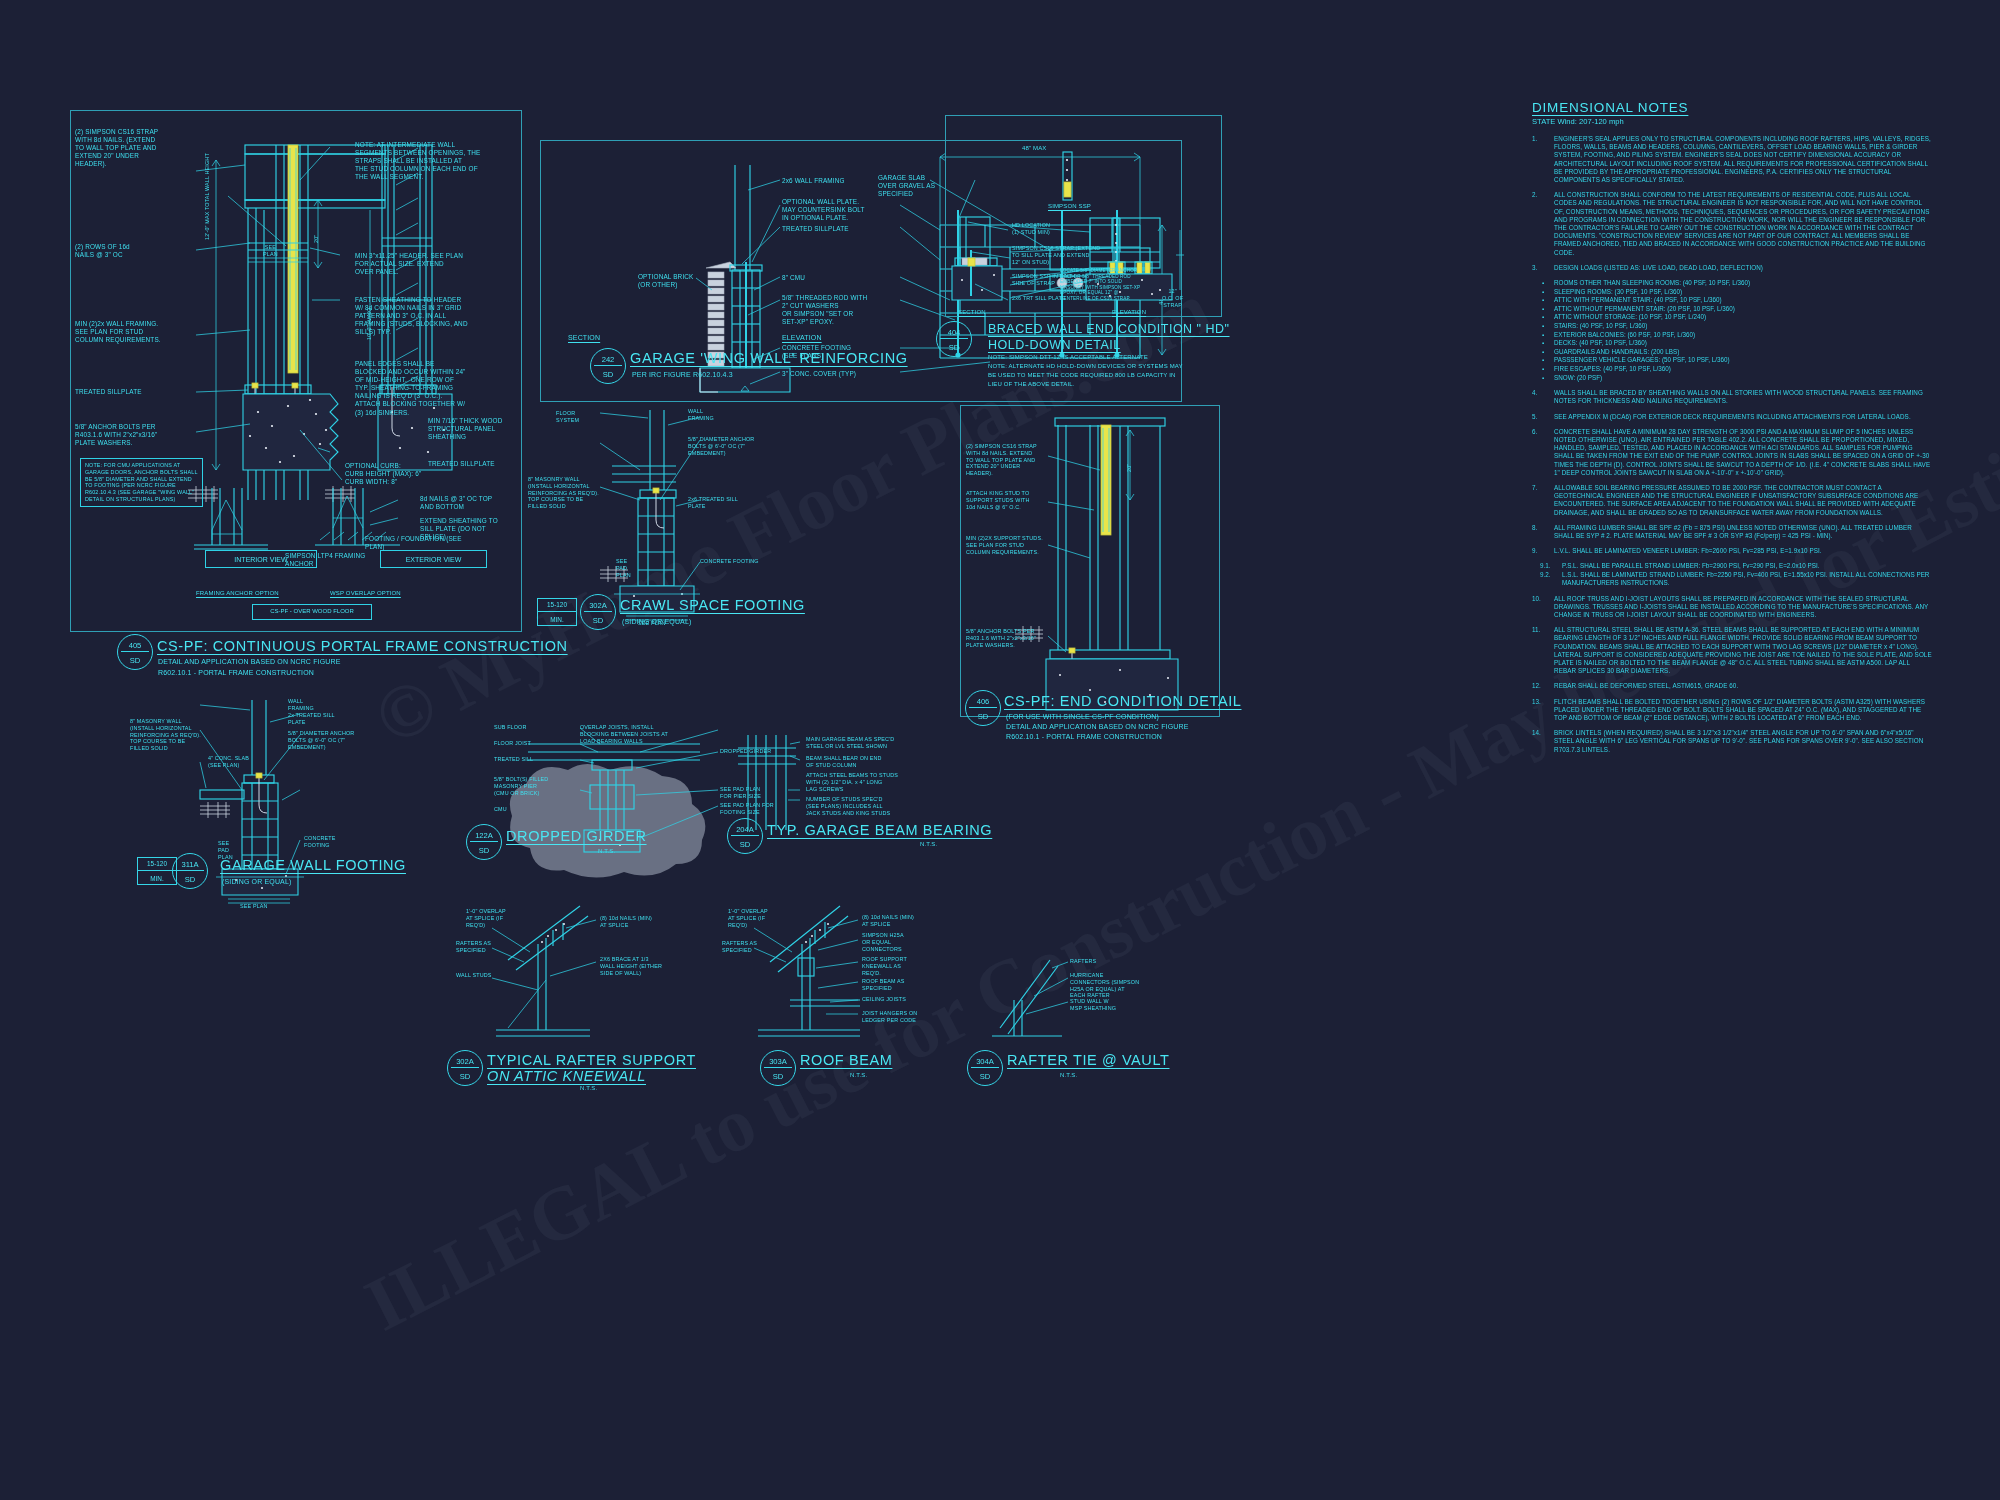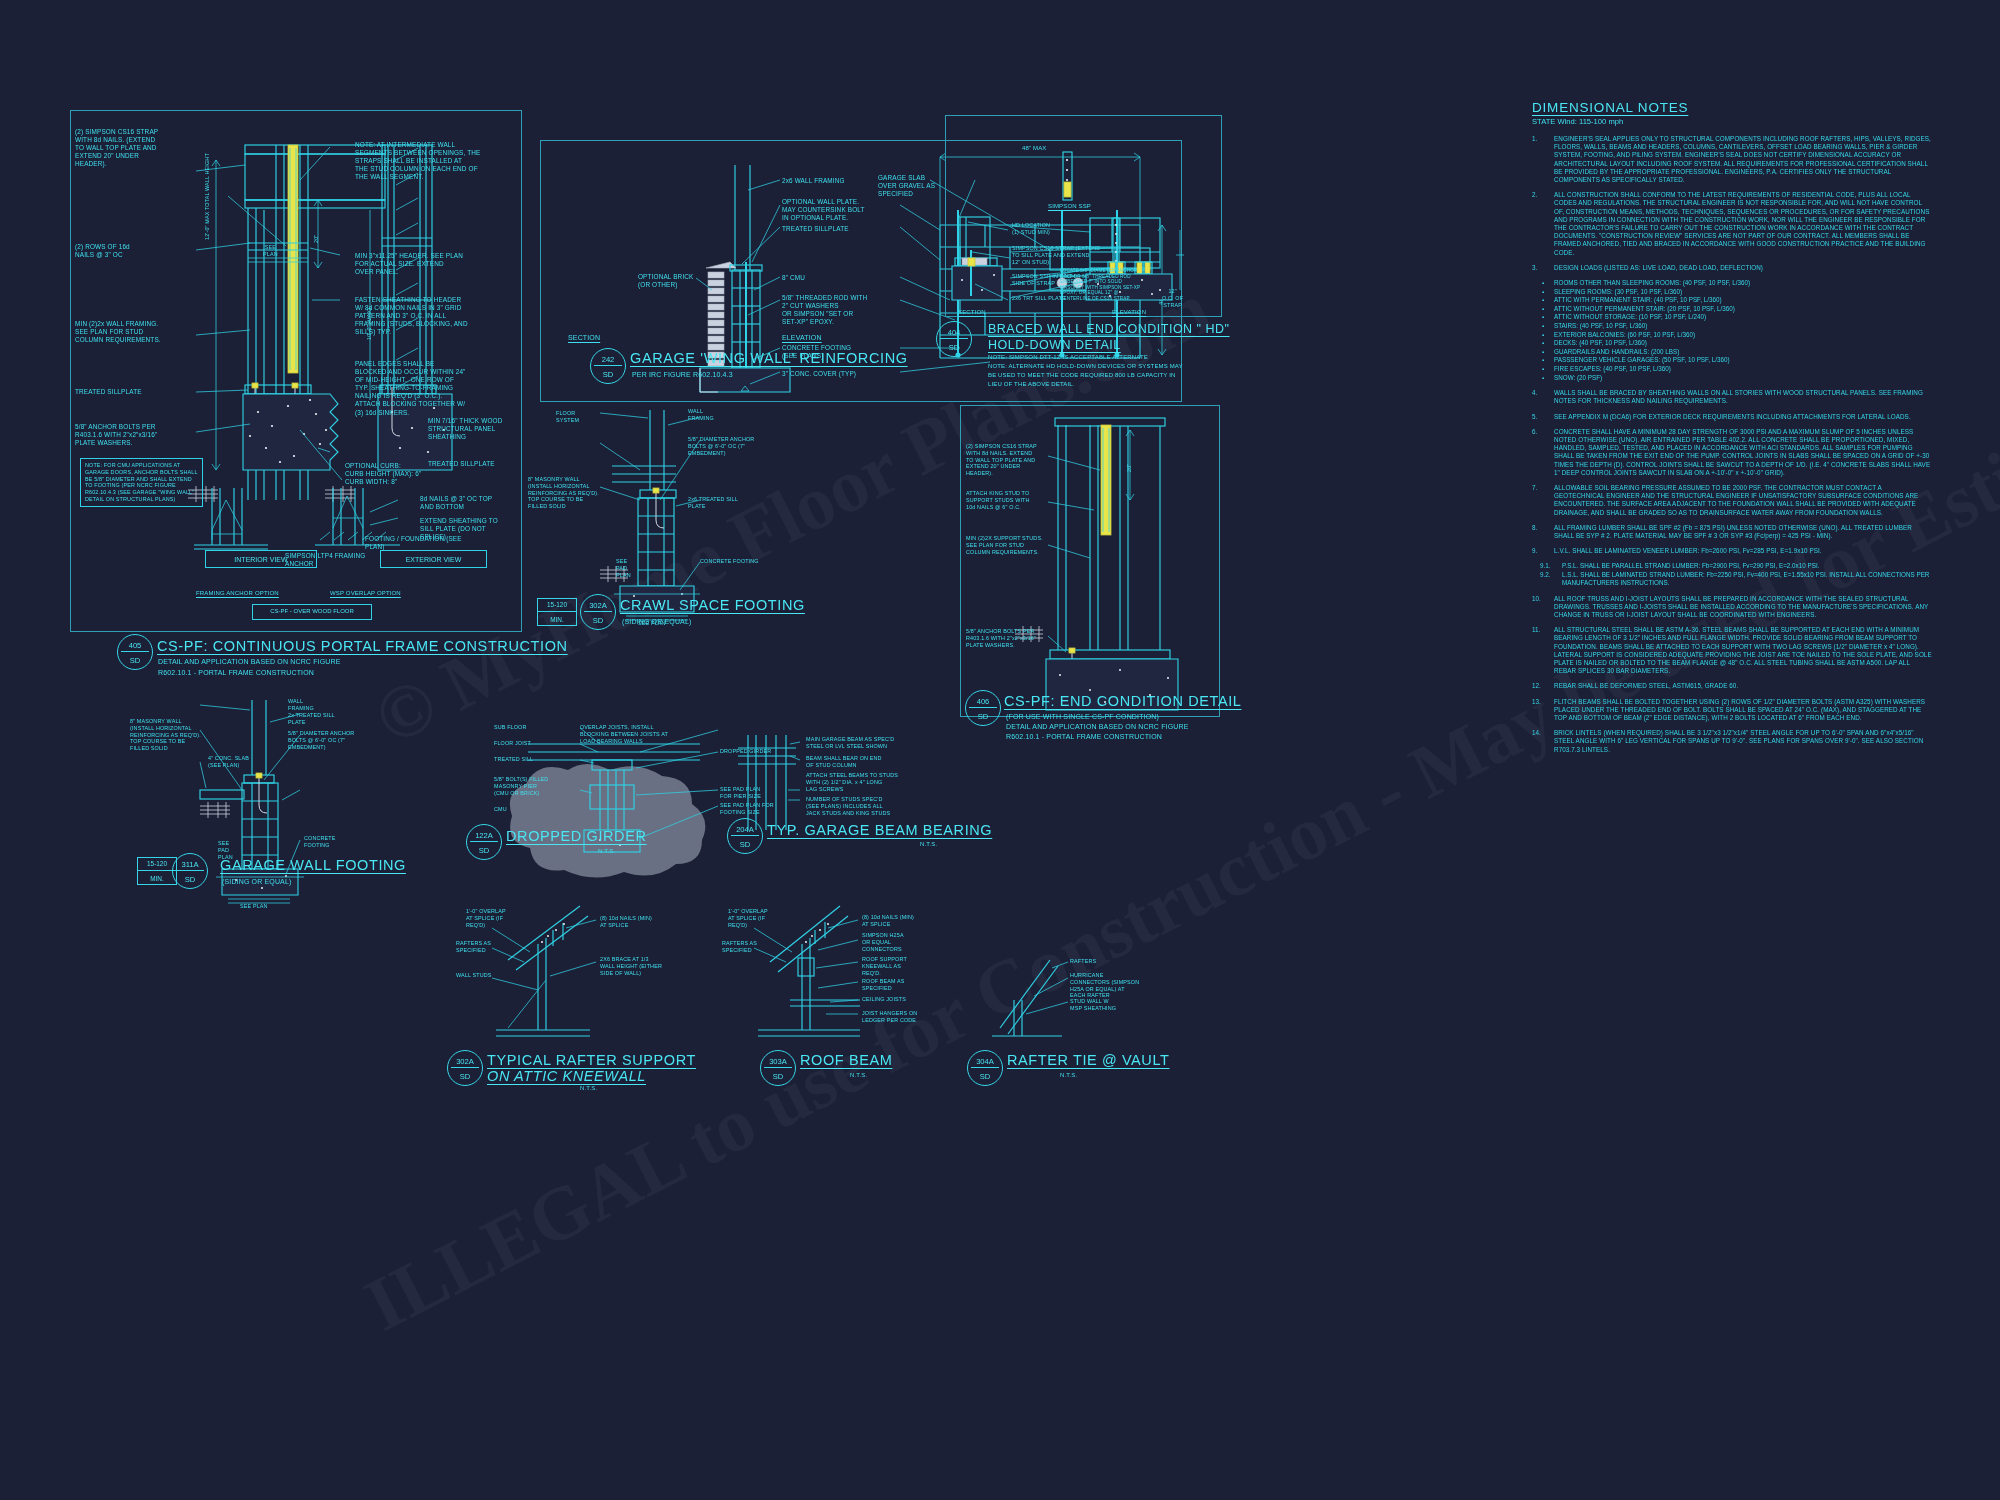--- a/index.html
+++ b/index.html
@@ -1052,21 +1052,21 @@
 MSP SHEATHING</div>
   <div class="bub" style="left:967px;top:1050px;">
     <i>304A</i>
     <b>SD</b>
   </div>
   <div class="ttl" style="position:absolute;left:1007px;top:1052px;">RAFTER TIE @ VAULT</div>
   <div class="t t6" style="left:1060px;top:1072px;">N.T.S.</div>
 
   <div class="notes">
     <h1>DIMENSIONAL NOTES</h1>
-    <div class="sub">STATE Wind: 115-100 mph</div>
+    <div class="sub">STATE Wind: 207-120 mph</div>
     <div id="notes-body">
         <div class="nrow">
           <div class="num">1.</div>
           <div class="txt">ENGINEER'S SEAL APPLIES ONLY TO STRUCTURAL COMPONENTS INCLUDING ROOF RAFTERS, HIPS, VALLEYS, RIDGES, FLOORS, WALLS, BEAMS AND HEADERS, COLUMNS, CANTILEVERS, OFFSET LOAD BEARING WALLS, PIER &amp; GIRDER SYSTEM, FOOTING, AND PILING SYSTEM.  ENGINEER'S SEAL DOES NOT CERTIFY DIMENSIONAL ACCURACY OR ARCHITECTURAL LAYOUT INCLUDING ROOF SYSTEM. ALL REQUIREMENTS FOR PROFESSIONAL CERTIFICATION SHALL BE PROVIDED BY THE APPROPRIATE PROFESSIONAL.  ENGINEERS, P.A. CERTIFIES ONLY THE STRUCTURAL COMPONENTS AS SPECIFICALLY STATED.</div>
         </div>
         <div class="nrow">
           <div class="num">2.</div>
           <div class="txt">ALL CONSTRUCTION SHALL CONFORM TO THE LATEST REQUIREMENTS OF RESIDENTIAL CODE, PLUS ALL LOCAL CODES AND REGULATIONS. THE STRUCTURAL ENGINEER IS NOT RESPONSIBLE FOR, AND WILL NOT HAVE CONTROL OF, CONSTRUCTION MEANS, METHODS, TECHNIQUES, SEQUENCES OR PROCEDURES, OR FOR SAFETY PRECAUTIONS AND PROGRAMS IN CONNECTION WITH THE CONSTRUCTION WORK, NOR WILL THE ENGINEER BE RESPONSIBLE FOR THE CONTRACTOR'S FAILURE TO CARRY OUT THE CONSTRUCTION WORK IN ACCORDANCE WITH THE CONTRACT DOCUMENTS. "CONSTRUCTION REVIEW" SERVICES ARE NOT PART OF OUR CONTRACT. ALL MEMBERS SHALL BE FRAMED ANCHORED, TIED AND BRACED IN ACCORDANCE WITH GOOD CONSTRUCTION PRACTICE AND THE BUILDING CODE.</div>
         </div>
         <div class="nrow">

